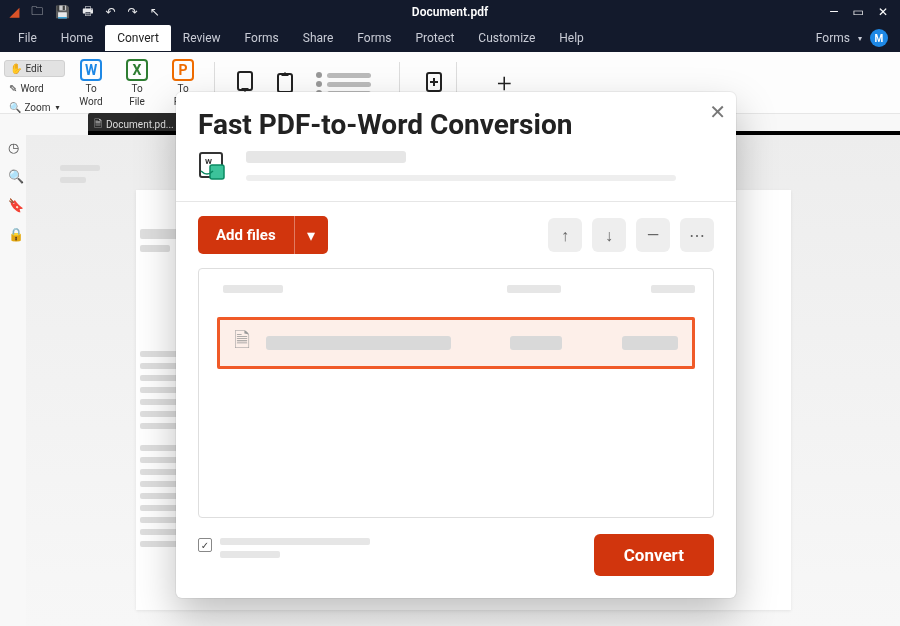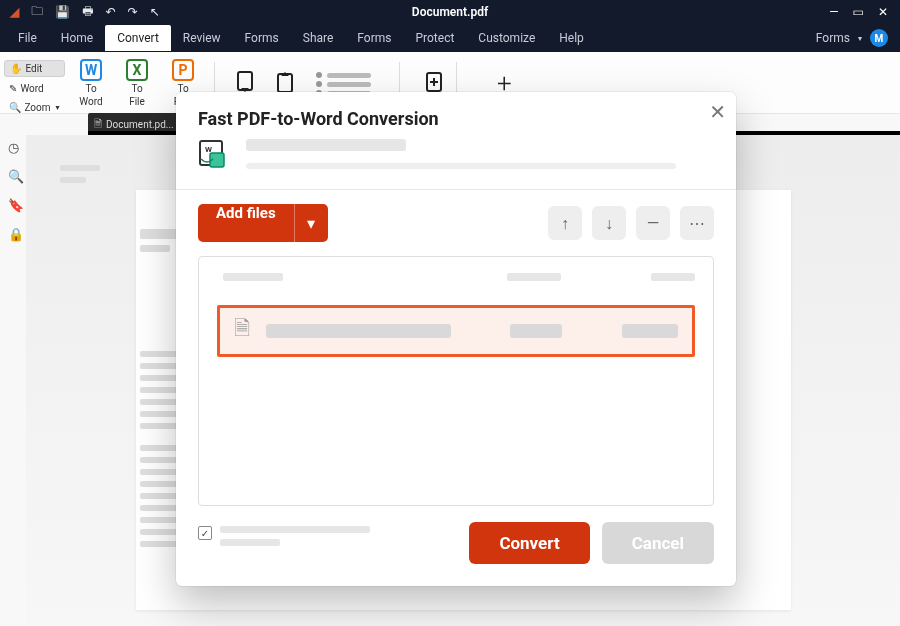--- a/index.html
+++ b/index.html
@@ -49,27 +49,27 @@
   
   .doc-area { position:absolute; top:135px; left:26px; right:0; bottom:0; background: linear-gradient(#ededed,#f7f7f7); }
   .page { background:#fff; width:655px; margin:55px auto 0; height:420px; box-shadow:0 1px 3px rgba(0,0,0,.08); padding:38px 34px; }
   .skel { background:#e6e6e6; border-radius:2px; }
 
   
   .overlay-region { position:absolute; inset:0; }
   .modal { position:absolute; top:92px; left:176px; width:560px; background:#fff; border-radius:6px; box-shadow:0 18px 40px rgba(0,0,0,.25),0 0 0 1px rgba(0,0,0,.05); display:flex; flex-direction:column; }
   .modal .close { position:absolute; right:10px; top:8px; font-size:20px; color:#777; cursor:pointer; font-weight:300; }
   .modal-header { padding:16px 22px 12px; }
-  .modal-header h1 { font-size:18px; font-weight:700; color:#222; }
+  .modal-header h1 { font-size:28px; font-weight:700; color:#222; }
   .header-sub { display:flex; gap:14px; align-items:flex-start; margin-top:10px; }
   .conv-ico { width:34px; height:28px; position:relative; }
   .modal .divider { height:1px; background:#e6e6e6; margin:8px 0 0; }
   .modal-toolbar { display:flex; align-items:center; padding:14px 22px 14px; gap:10px; }
   .addfiles { display:flex; align-items:stretch; height:38px; border-radius:5px; overflow:hidden; cursor:pointer; }
-  .addfiles .main { background:#d1350d; color:#fff; font-weight:700; font-size:15px; display:flex; padding:0 18px; }
+  .addfiles .main { background:#d1350d; color:#fff; font-weight:700; font-size:15px; display:flex; align-items:center; padding:0 18px; }
   .addfiles .drop { background:#d1350d; border-left:1px solid rgba(255,255,255,.35); width:34px; display:flex; align-items:center; justify-content:center; color:#fff; }
   .tool-spacer { flex:1; }
   .sqbtn { width:34px; height:34px; border-radius:6px; background:#eee; color:#666; display:flex; align-items:center; justify-content:center; cursor:pointer; font-size:16px; }
 
   .file-panel { margin:0 22px; border:1px solid #dedede; border-radius:4px; height:250px; padding:16px 18px; }
   .col-heads { display:flex; gap:40px; }
   .col-heads .skel { height:8px; }
   .file-row { margin-top:24px; border:3px solid #f05a28; background:#fdefe9; border-radius:2px; height:52px; display:flex; align-items:center; padding:0 14px; gap:16px; }
   .file-row .skel { height:14px; background:#d9d9d9; border-radius:3px; }
 
@@ -300,19 +300,16 @@
         <div class="chk">✓</div>
         <div>
           <div class="skel" style="width:150px;height:7px;border-radius:2px;"></div>
           <div class="skel" style="width:60px;height:7px;margin-top:6px;border-radius:2px;"></div>
         </div>
       </div>
       <div class="footer-btns">
         <div class="bigbtn primary">
             <span>Convert</span>
           </div>
-        <div class="bigbtn secondary">
-            <span>Cancel</span>
-          </div>
       </div>
     </div>
   </div>
 </div>
 
 </body></html>

